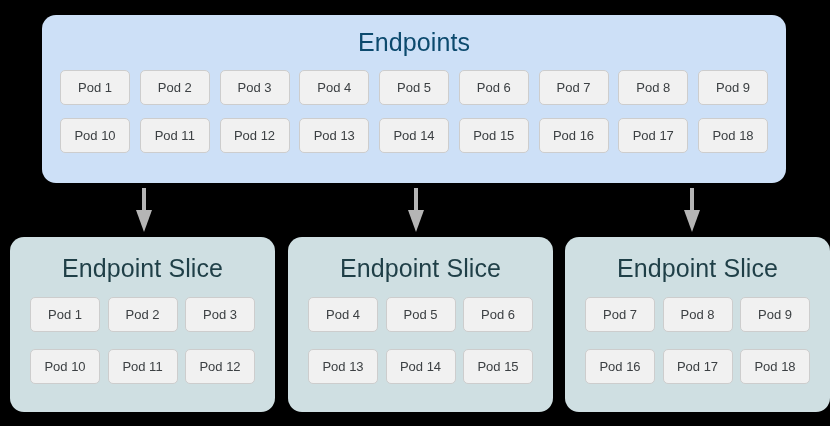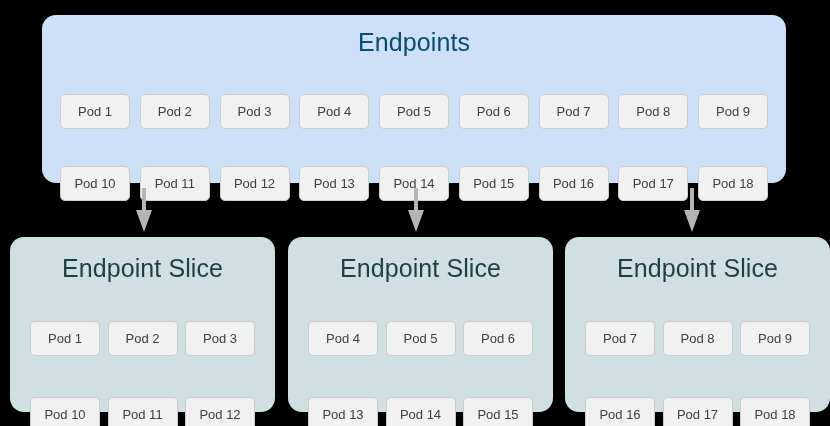--- a/index.html
+++ b/index.html
@@ -54,21 +54,20 @@
   .chip {
     background: #f1f1f1;
     border: 1px solid #cdcdcd;
     border-radius: 5px;
     color: #3c4043;
     font-size: 13px;
     display: flex;
     align-items: center;
     justify-content: center;
     box-sizing: border-box;
-    margin-top: 24px;
   }
   .ep-chip {
     width: 70px;
     height: 35px;
   }
 
   
   .arrow {
     position: absolute;
     top: 188px;

